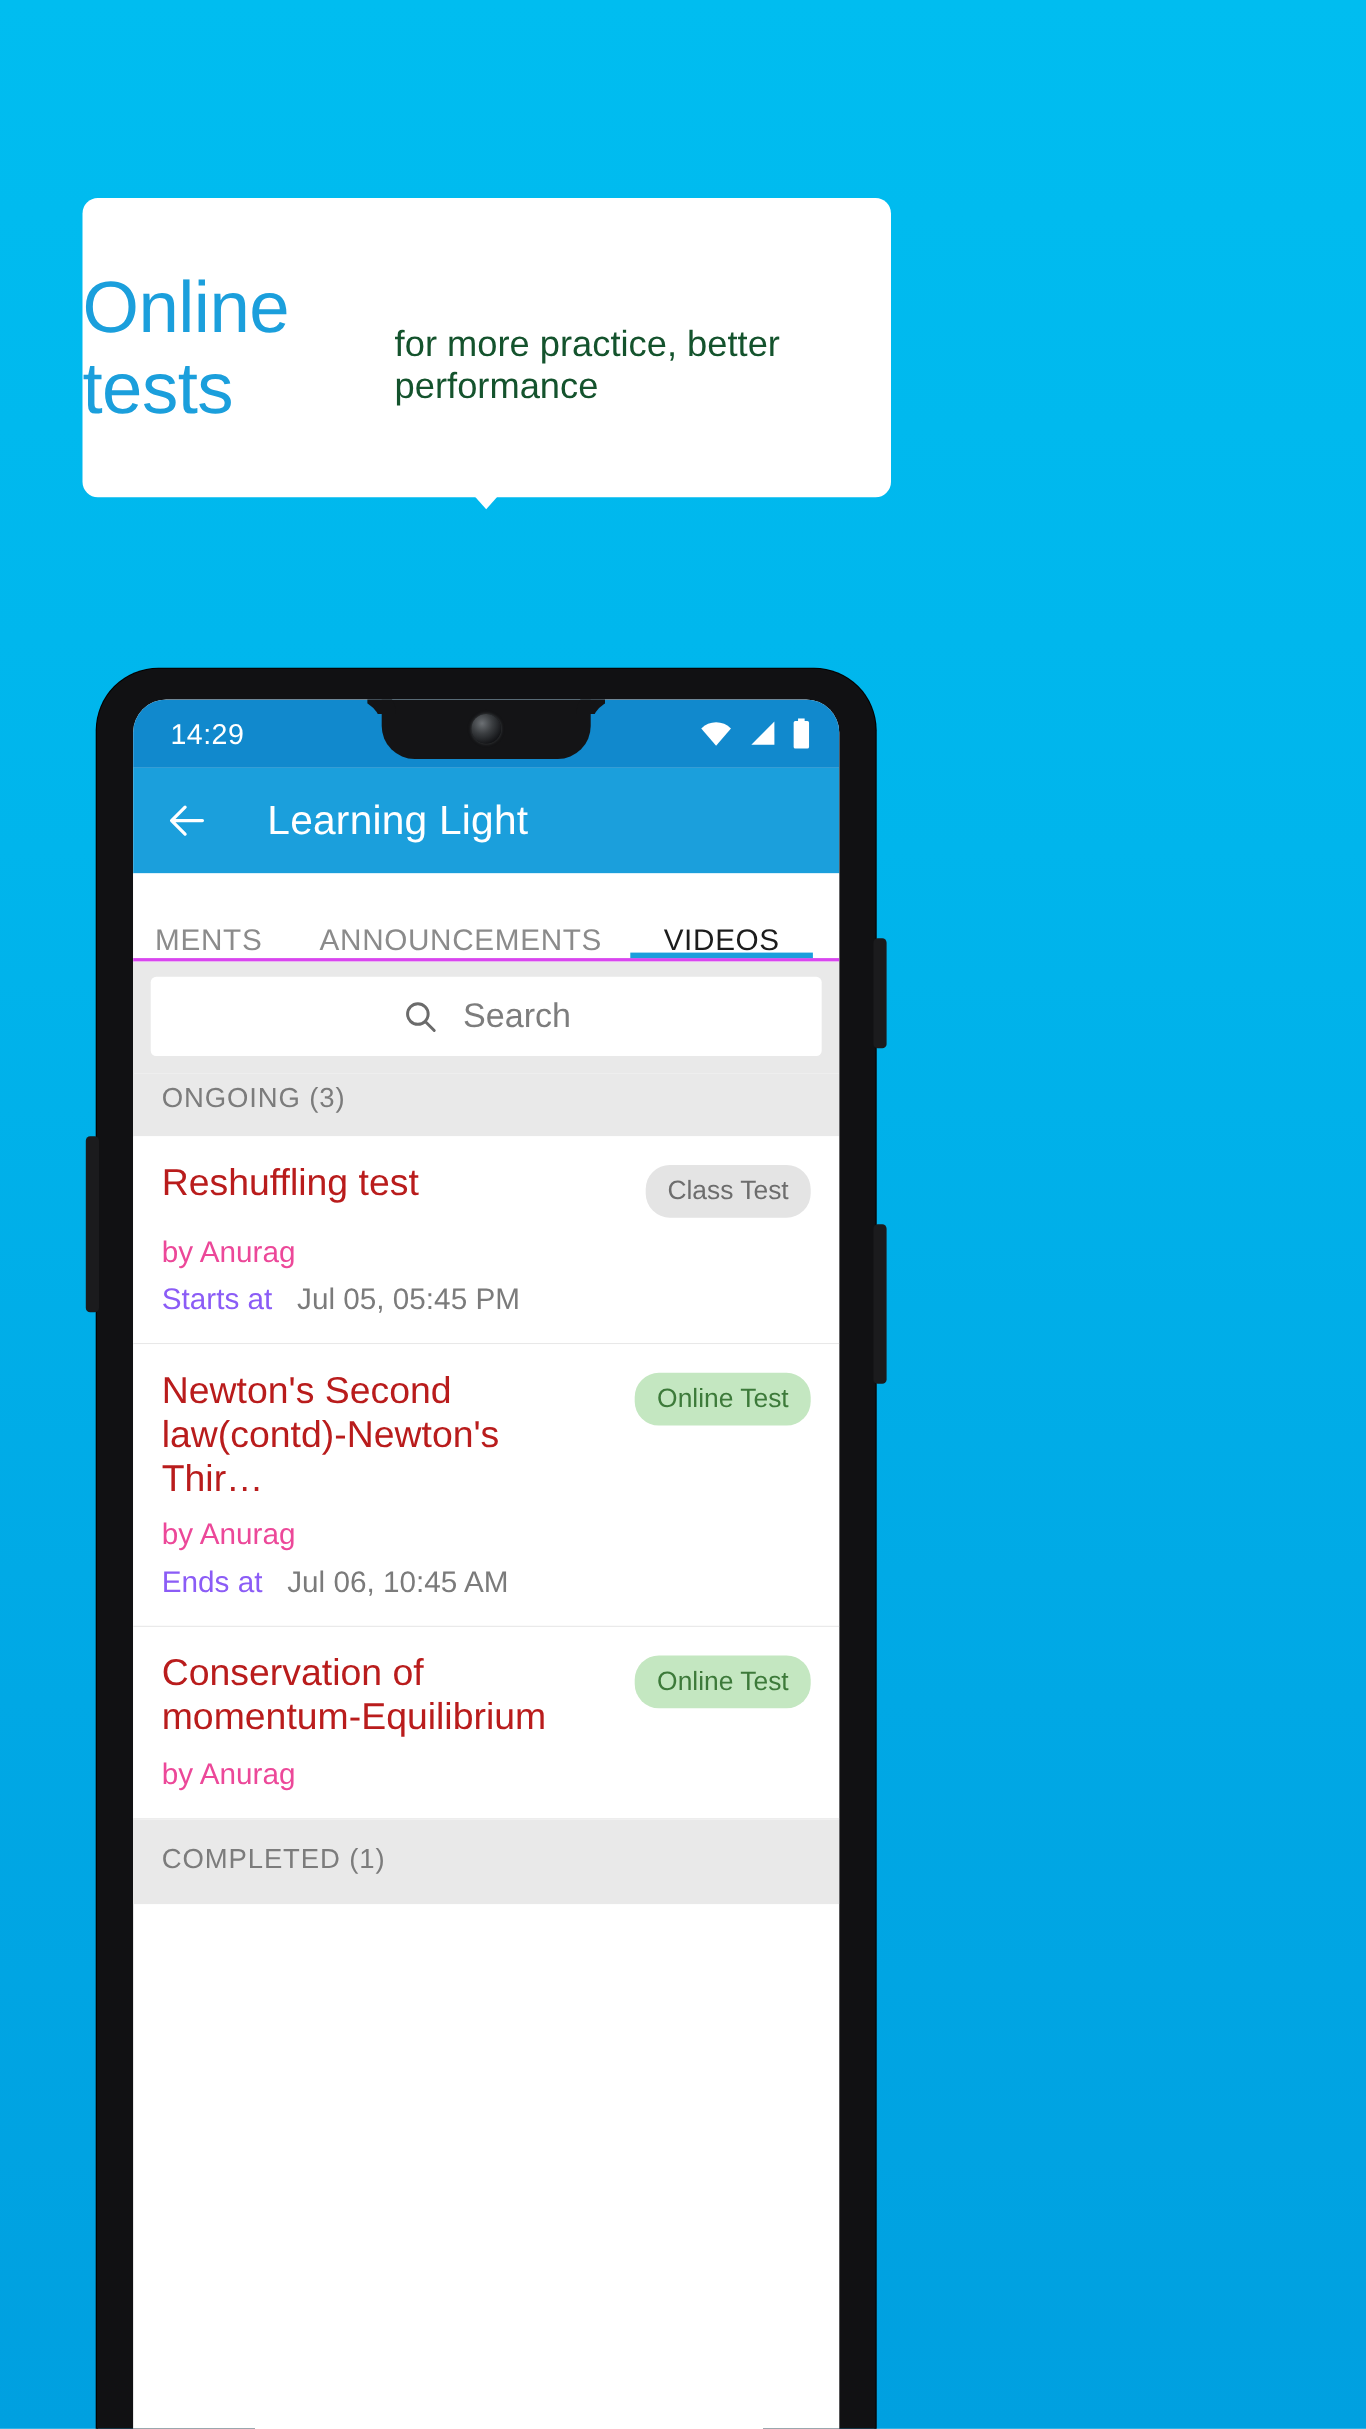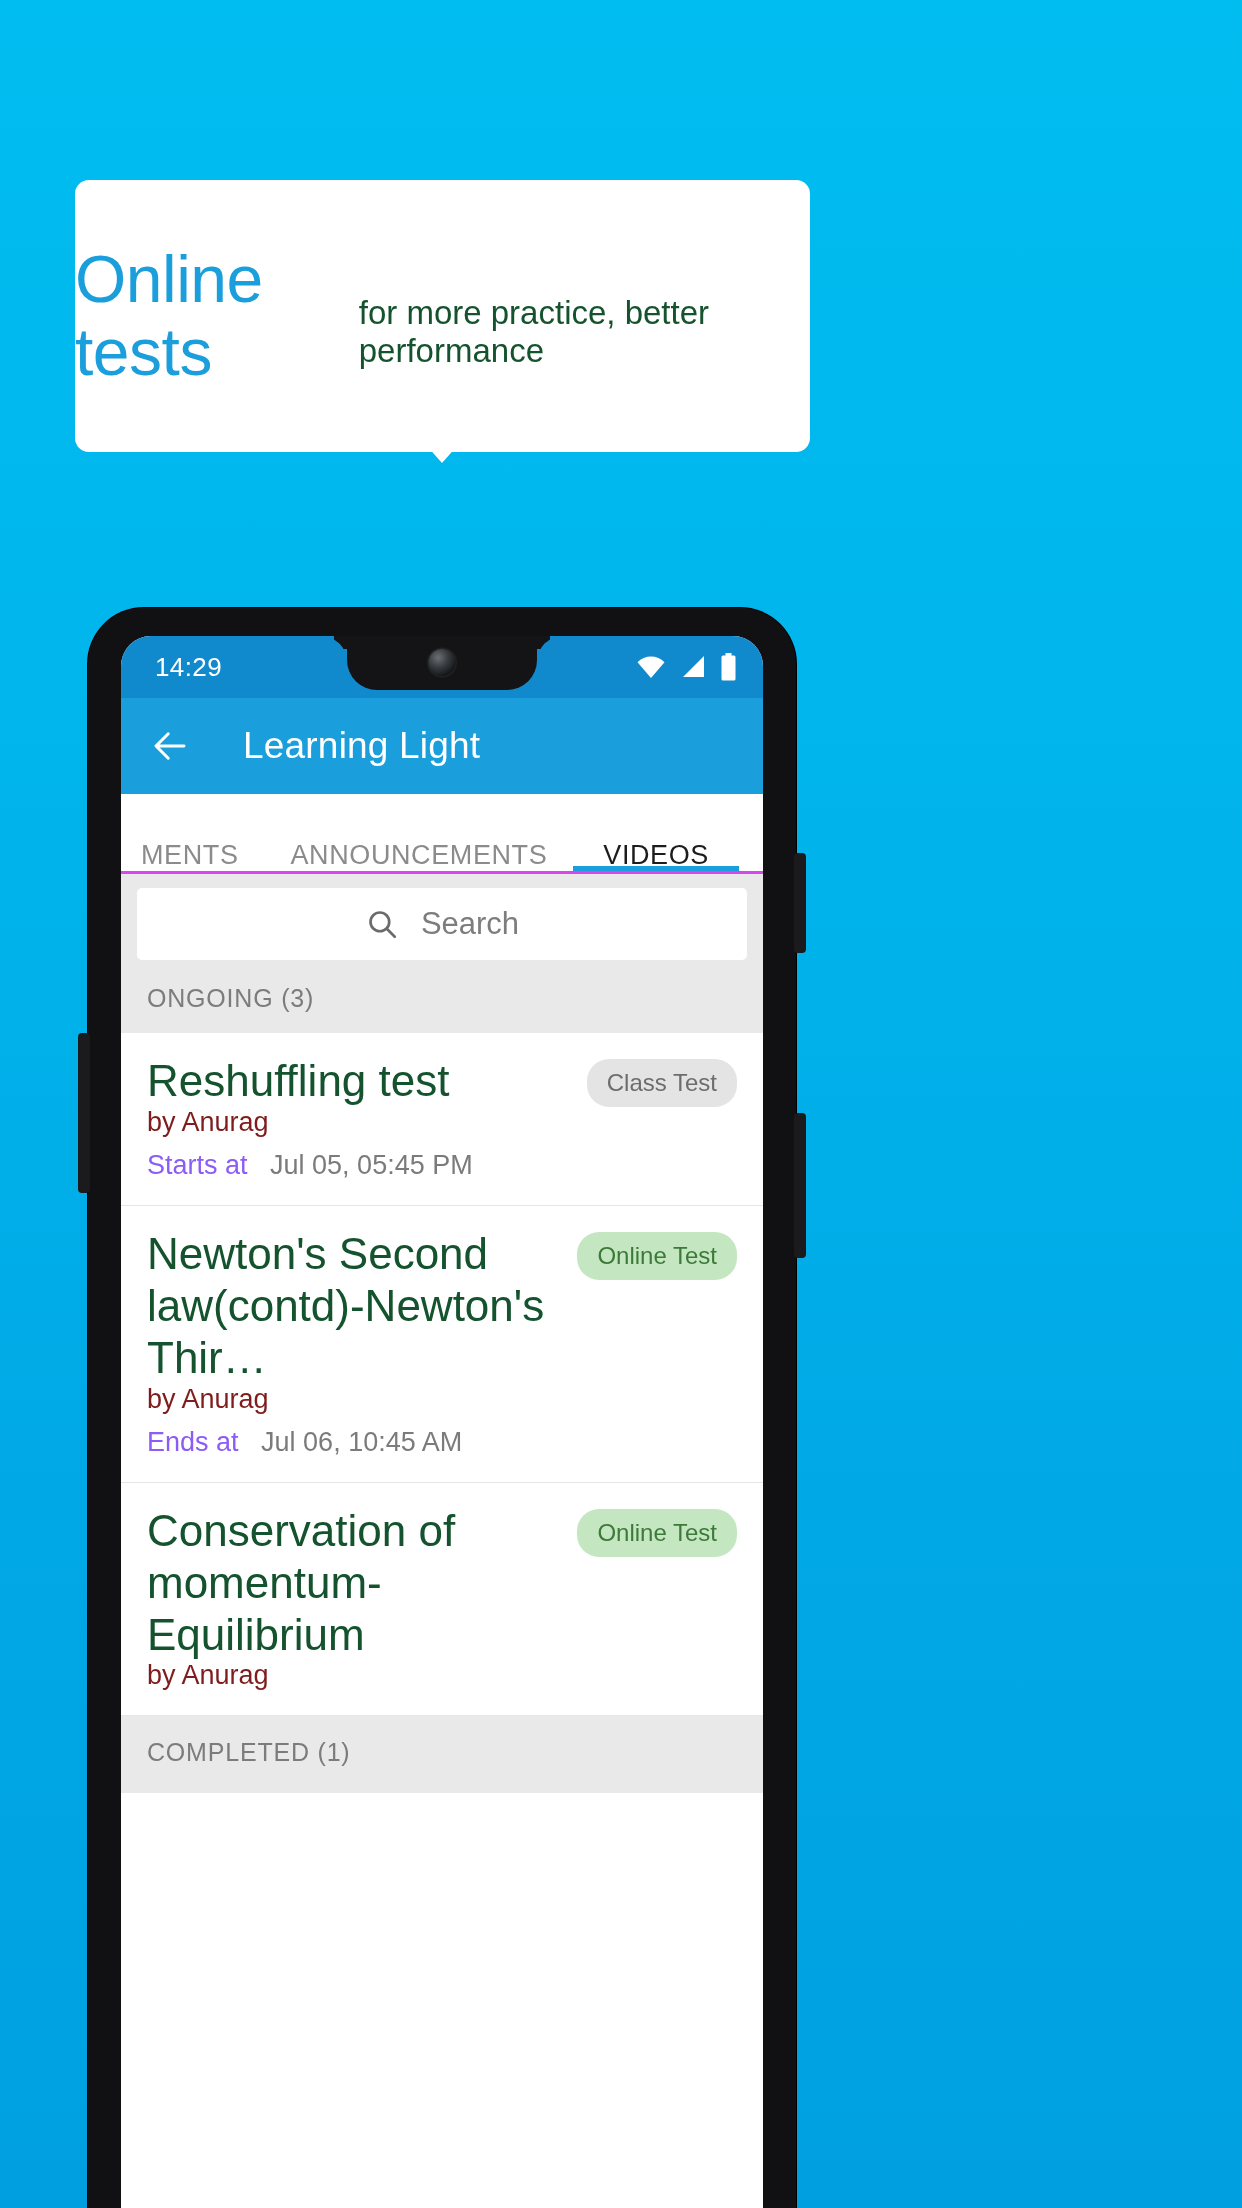--- a/index.html
+++ b/index.html
@@ -213,39 +213,40 @@
     border-bottom: 1px solid #e6e6e6;
     position: relative;
   }
   .item-row {
     display: flex;
     align-items: flex-start;
     justify-content: space-between;
     gap: 16px;
   }
   .item-title {
-    font-size: 44px;
-    color: #14532d;
+    font-size: 34px;
+    color: #b91c1c;
     line-height: 1.18;
     flex: 1;
     max-width: 400px;
   }
   .badge {
     flex-shrink: 0;
     border-radius: 22px;
     padding: 10px 20px;
     font-size: 24px;
     white-space: nowrap;
     margin-top: 4px;
   }
   .badge.class { background: #e4e4e4; color: #6d6d6d; }
   .badge.online { background: #c4e7c1; color: #3d7a3a; }
   .item-author {
+    margin-top: 16px;
     font-size: 27px;
-    color: #7f1d1d;
+    color: #ec4899;
   }
   .item-time {
     margin-top: 12px;
     font-size: 27px;
     color: #7b7b7b;
   }
   .item-time .label { color: #8b5cf6; }
 
   #completed-header {
     background: #e9e9e9;

